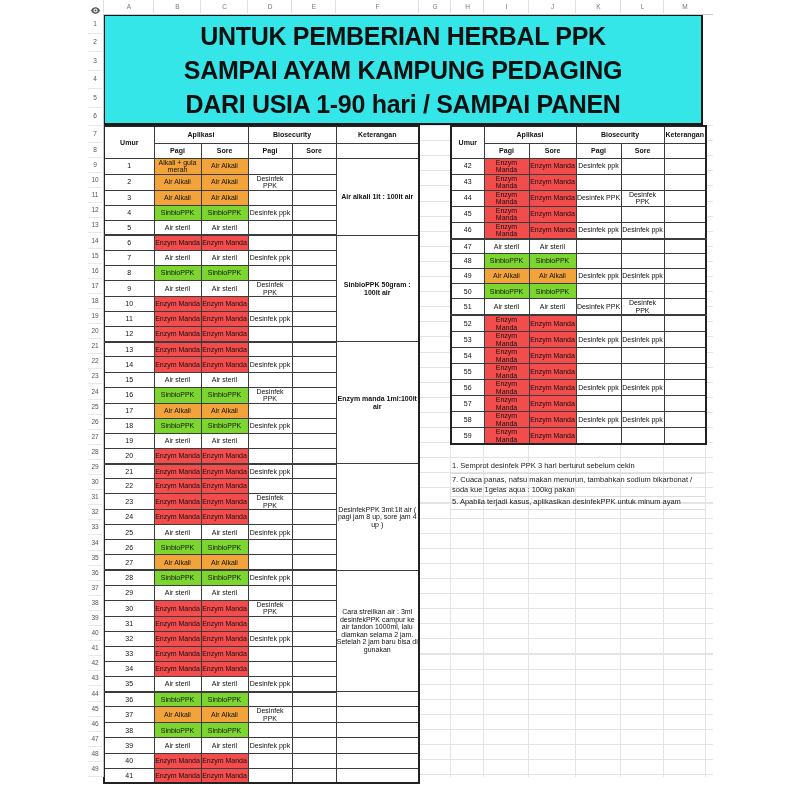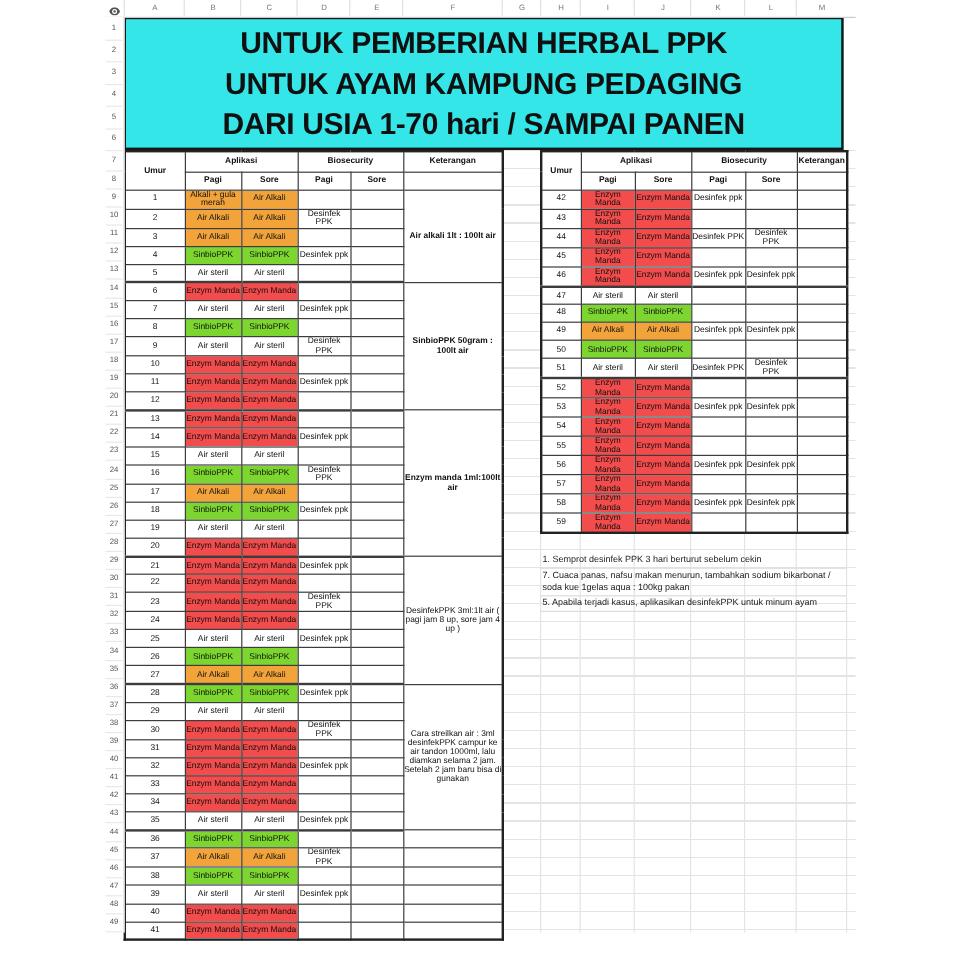--- a/index.html
+++ b/index.html
@@ -138,22 +138,22 @@
       <div class="row-num" style="top: 671.5px; height: 15.1px;">44</div>
       <div class="row-num" style="top: 686.6px; height: 15.1px;">45</div>
       <div class="row-num" style="top: 701.7px; height: 15.1px;">46</div>
       <div class="row-num" style="top: 716.8px; height: 15.1px;">47</div>
       <div class="row-num" style="top: 731.9px; height: 15.1px;">48</div>
       <div class="row-num" style="top: 747px; height: 15.1px;">49</div>
     </div>
 
   <div id="title-block" style="background: rgb(53, 230, 233);">
     <div class="title-line">UNTUK PEMBERIAN HERBAL PPK</div>
-    <div class="title-line">UNTUK AYAM KAMPUNG PEDAGING</div>
-    <div class="title-line">DARI USIA 1-70 hari / SAMPAI PANEN</div>
+    <div class="title-line">SAMPAI AYAM KAMPUNG PEDAGING</div>
+    <div class="title-line">DARI USIA 1-90 hari / SAMPAI PANEN</div>
   </div>
 
   <table class="sched" id="left-table">
       <colgroup>
         <col style="width: 50px;">
         <col style="width: 47px;">
         <col style="width: 47px;">
         <col style="width: 44px;">
         <col style="width: 44px;">
         <col style="width: 83px;">

